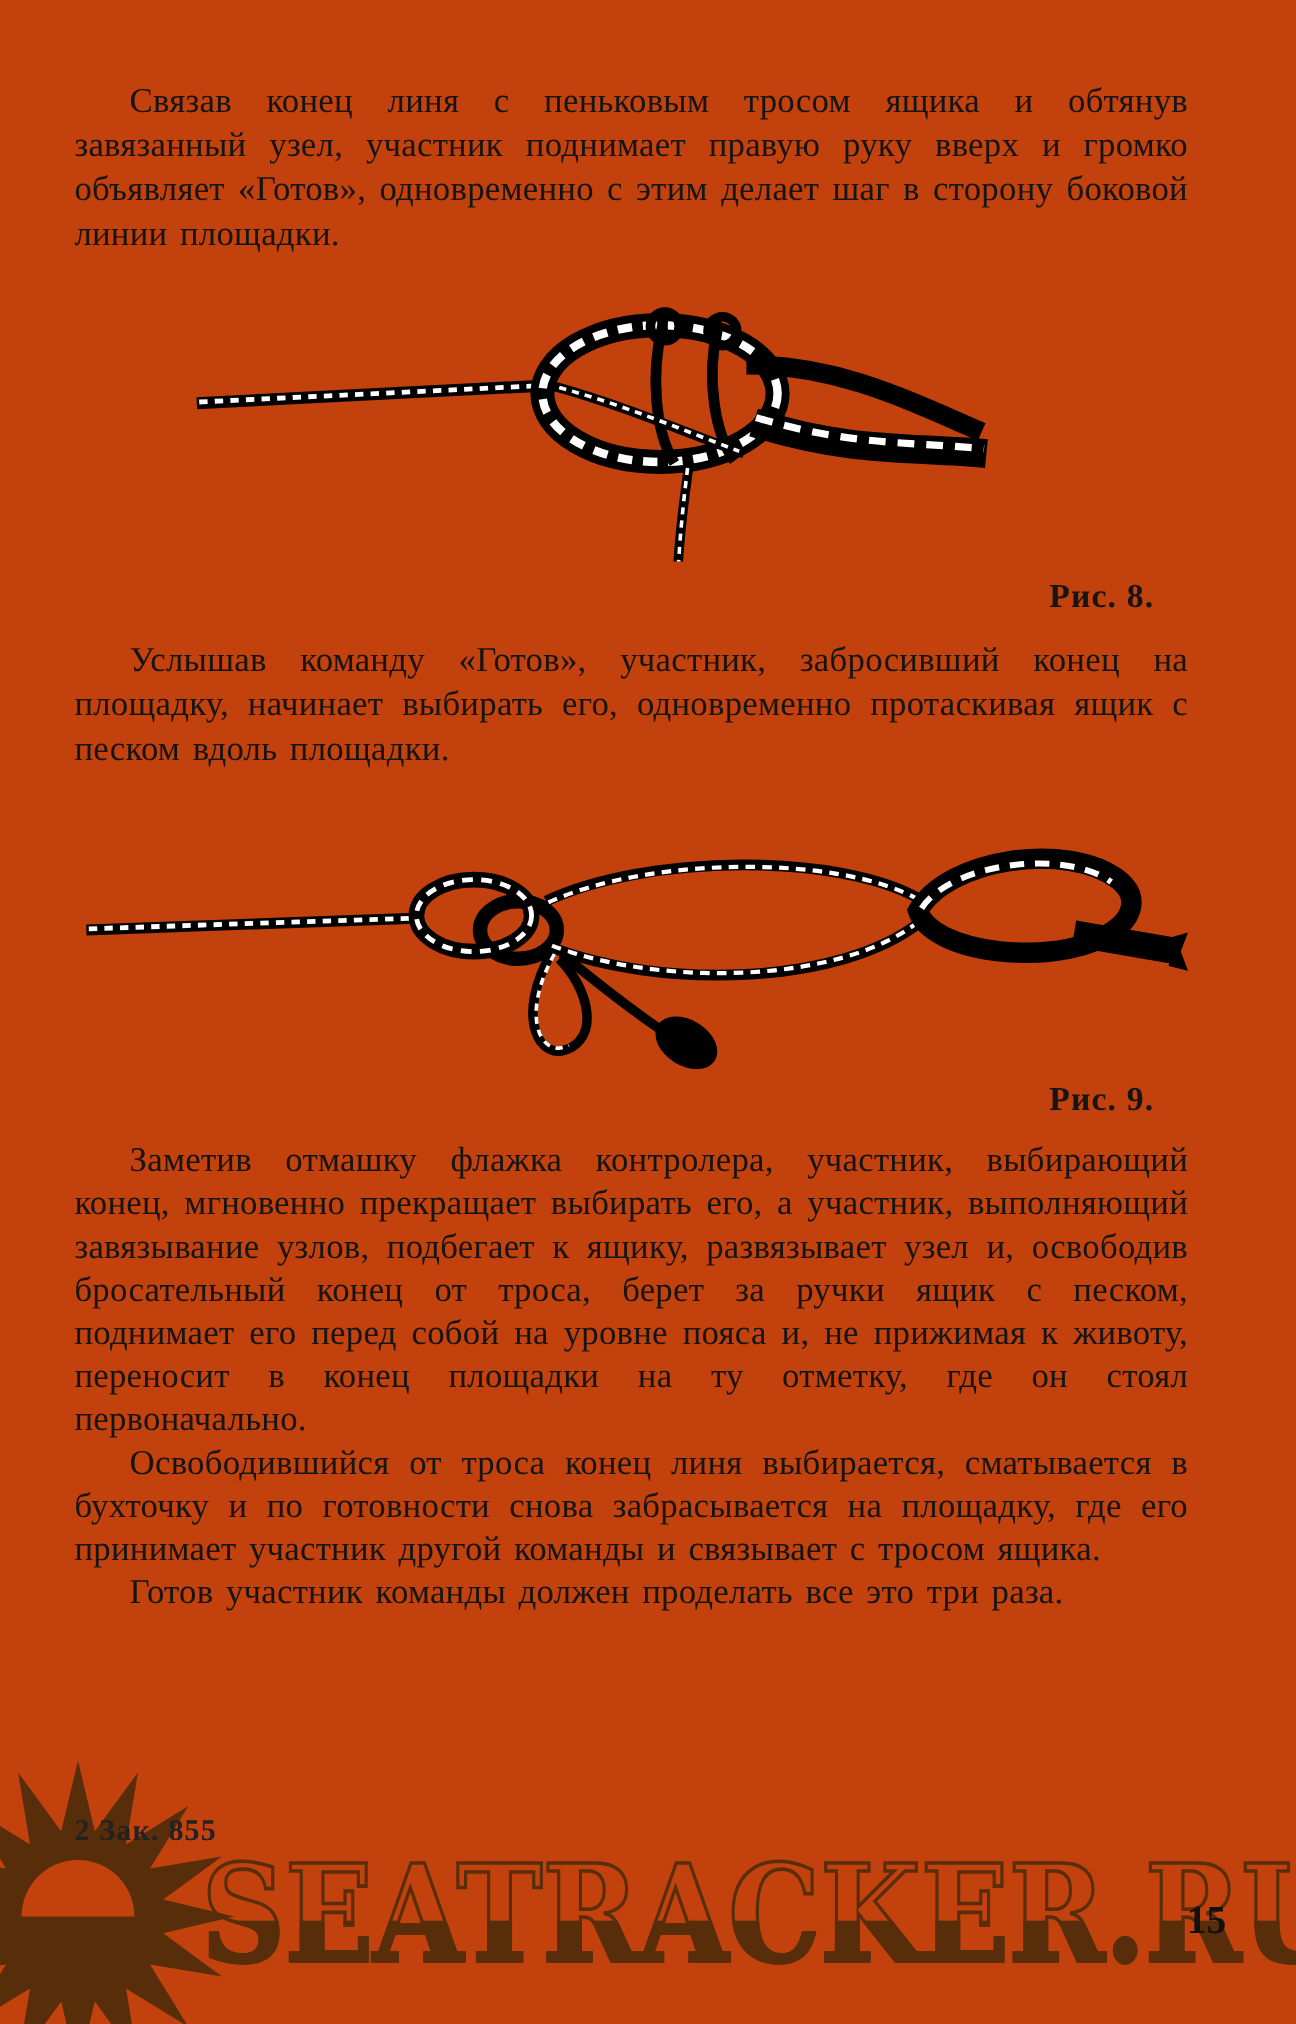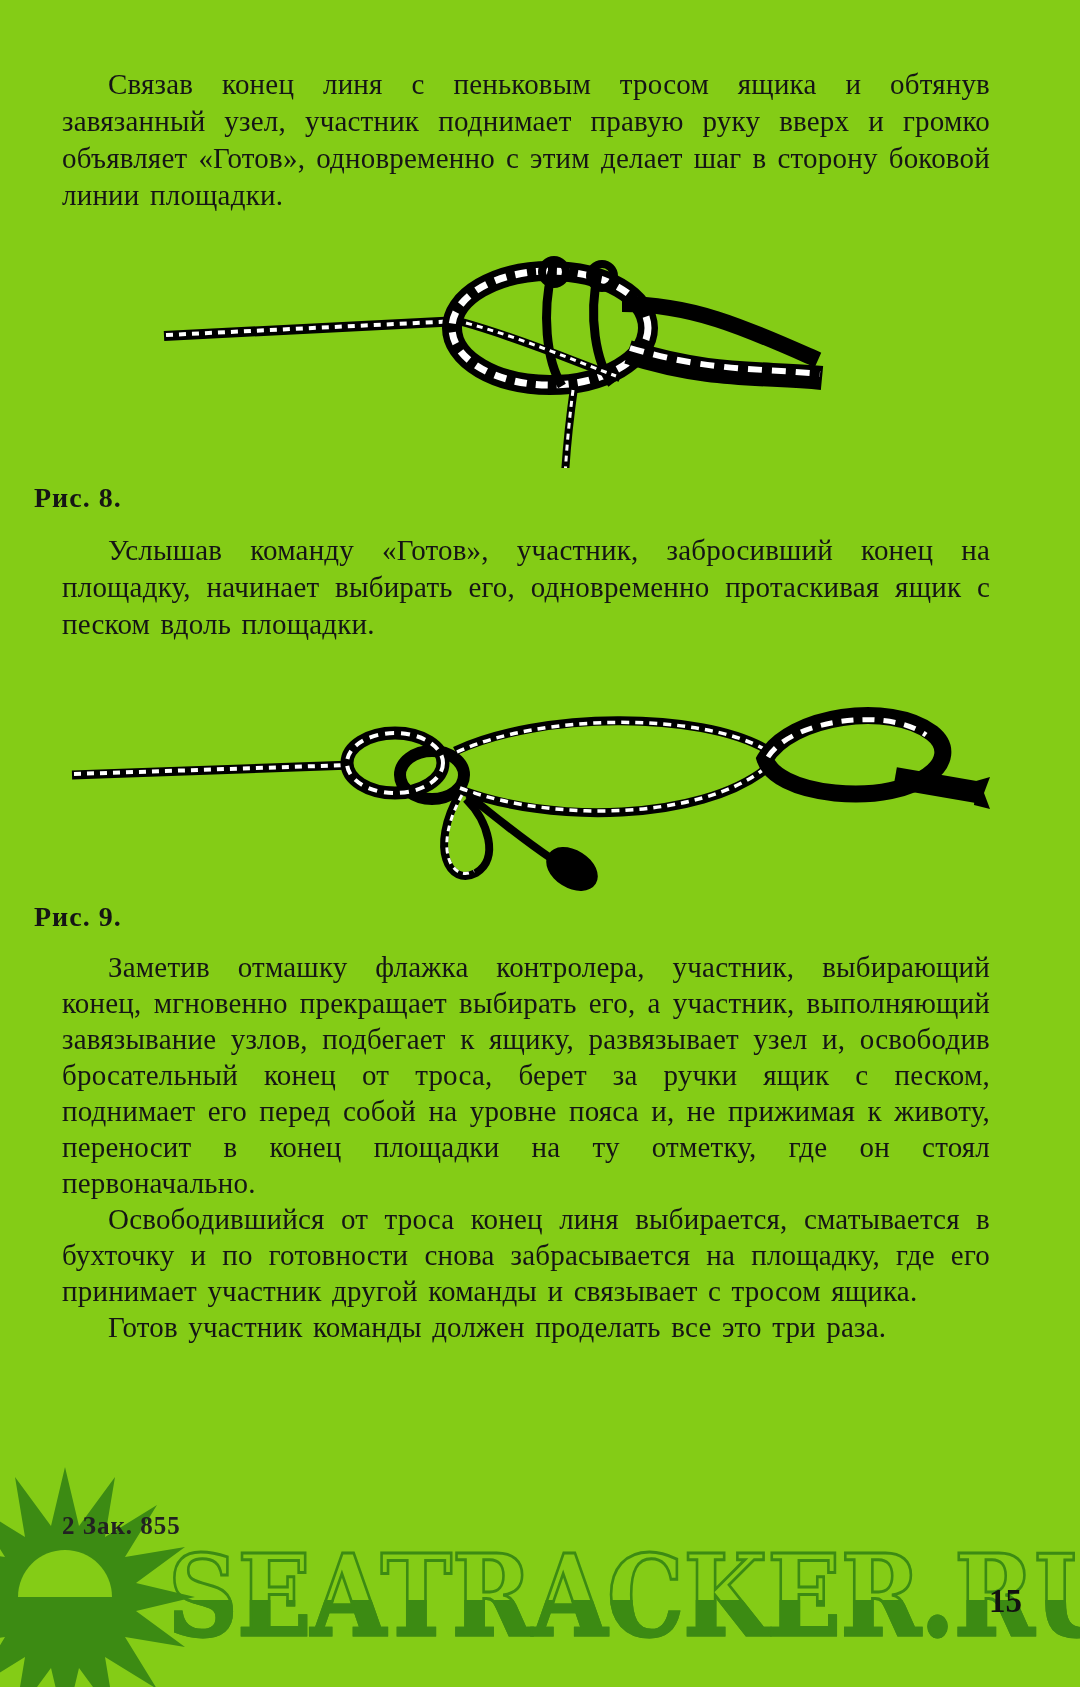--- a/index.html
+++ b/index.html
@@ -1,19 +1,19 @@
 <!DOCTYPE html>
 <html><head>
 <meta charset="utf-8">
 <style>
   html,body{margin:0;padding:0;background:#888;}
   .page{
     position:relative;
     width:1080px;height:1687px;
-    background:#84cc16;
+    background:#c2410c;
     overflow:hidden;
     font-family:"Liberation Serif","DejaVu Serif",serif;
     color:#151515;
   }
   .textcol{
     position:relative;
     padding:66px 90px 0 62px;
     z-index:2;
   }
   p.para{
@@ -28,21 +28,21 @@
   .lower p.para{line-height:36px;}
   .fig{
     display:block;
     position:relative;
     z-index:2;
   }
   .fig svg{display:block;}
   .caption{
     margin:14px 0 18px 0;
     width:928px;
-    text-align:left;
+    text-align:right;
     transform:translateX(-28px);
     font-size:28px;
     font-weight:bold;
     letter-spacing:1px;
   }
   
   .watermark{
     position:absolute;left:0;top:0;width:100%;height:100%;
     z-index:3;pointer-events:none;
     mix-blend-mode:multiply;

